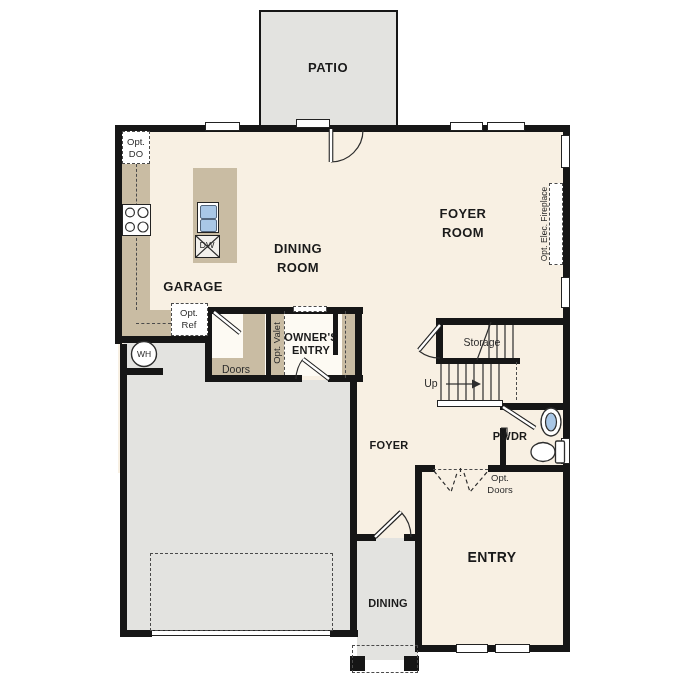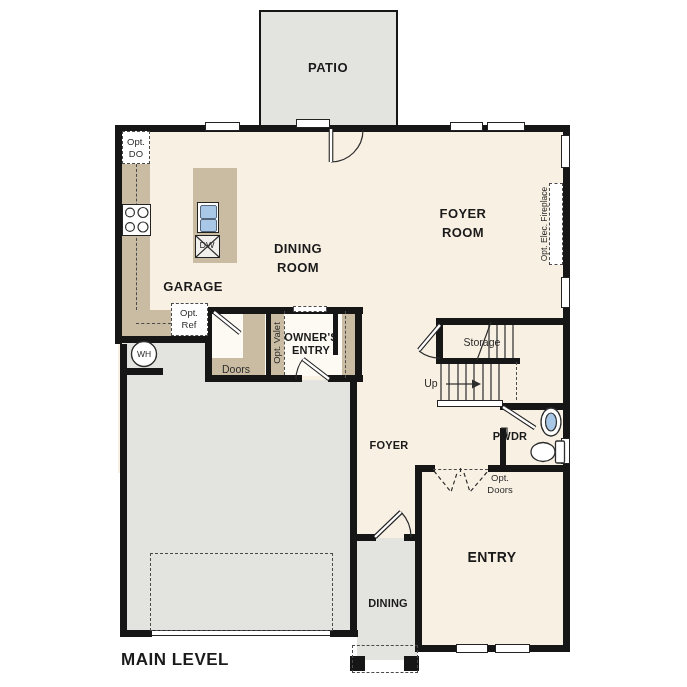--- a/index.html
+++ b/index.html
@@ -205,15 +205,14 @@
   <div class="lbl-sm" style="left:144px;top:354px;font-size:8.5px;">WH</div>
   <div class="lbl lbl-b11" style="left:389px;top:446px;">FOYER</div>
   <div class="lbl lbl-b11" style="left:510px;top:437px;">PWDR</div>
   <div class="lbl-sm" style="left:500px;top:484px;">
     <div>Opt.</div>
     <div>Doors</div>
   </div>
   <div class="lbl" style="left:492px;top:557px;font-size:14px;">ENTRY</div>
   <div class="lbl lbl-b11" style="left:388px;top:604px;">DINING</div>
   <div class="lbl-sm lbl-v" style="left:544px;top:224px;font-size:8.5px;">Opt. Elec. Fireplace</div>
-  <div class="lbl" style="left:121px;top:648px;transform:none;font-size:17px;letter-spacing:.5px;">MAIN LEVEL</div>
 
 </div>
 
 </body></html>

